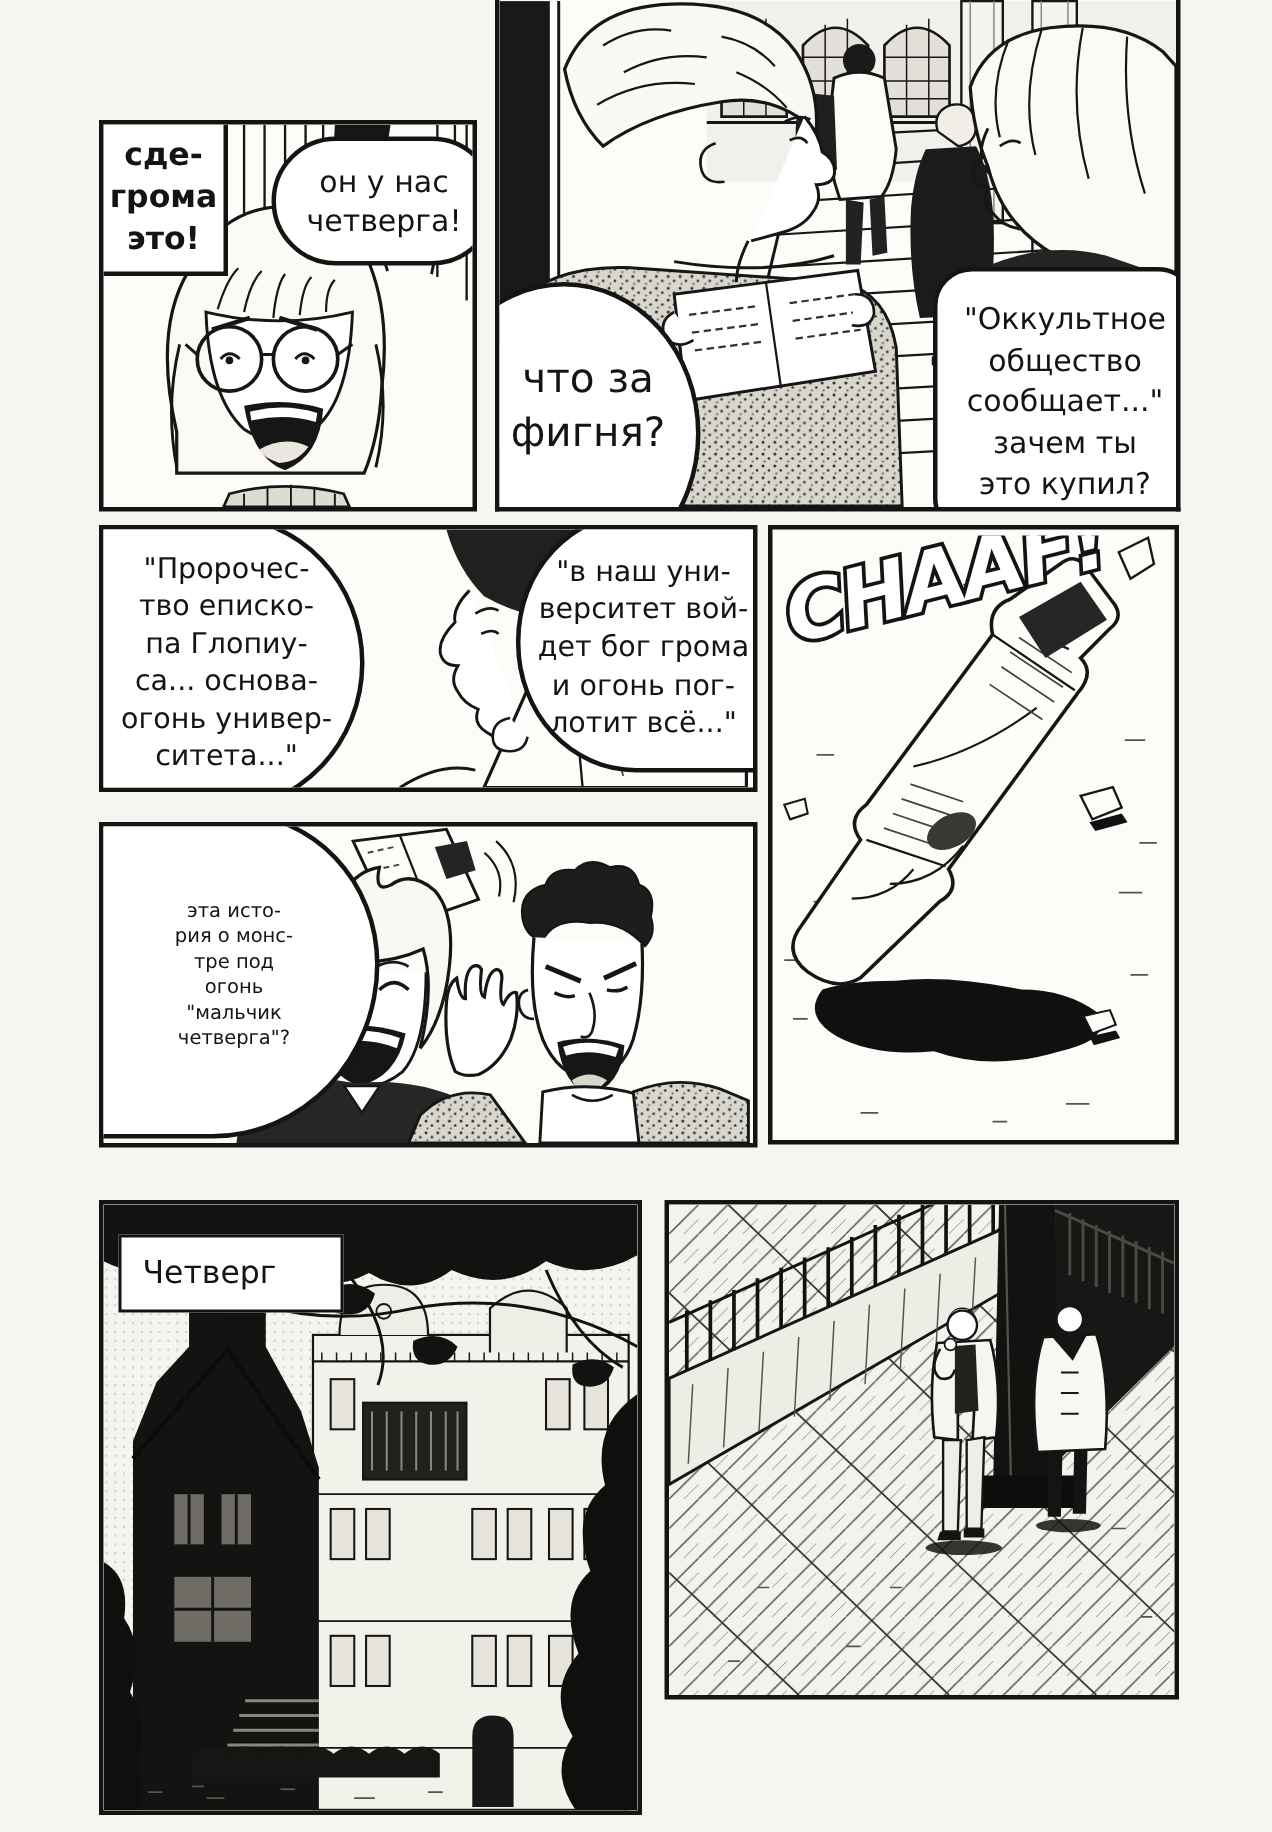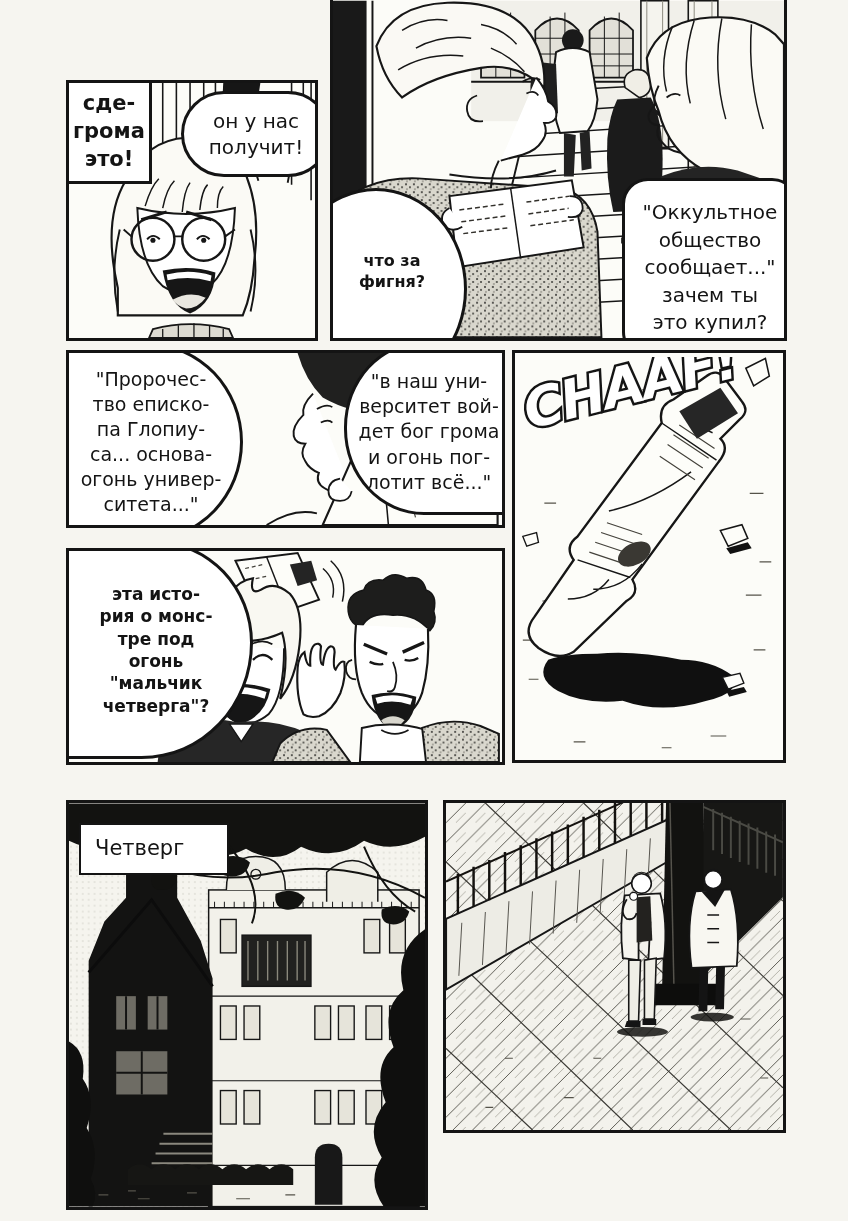--- a/index.html
+++ b/index.html
@@ -12,25 +12,25 @@
   #panel-3{left:66px;top:350px;width:439px;height:178px;}
   #panel-4{left:512px;top:350px;width:274px;height:413px;}
   #panel-5{left:66px;top:548px;width:439px;height:217px;}
   #panel-6{left:66px;top:800px;width:362px;height:410px;}
   #panel-7{left:443px;top:800px;width:343px;height:333px;}
   svg.art{position:absolute;left:0;top:0;width:100%;height:100%;z-index:1;}
   .bubble{position:absolute;background:var(--bubble);border:3px solid var(--ink);display:flex;flex-direction:column;align-items:center;justify-content:center;text-align:center;line-height:1.32;z-index:3;box-sizing:border-box;}
   .bline{white-space:nowrap;}
   #b1{left:-3px;top:-3px;width:86px;height:104px;font-size:21px;border-radius:0;font-weight:bold;}
   #b2{right:-16px;top:8px;width:150px;height:86px;border-radius:46px;font-size:20px;text-align:center;}
-  #b3{left:-48px;top:188px;width:182px;height:202px;border-radius:50%;font-size:16px;padding:0 0 36px 32px;font-weight:bold;}
+  #b3{left:-48px;top:188px;width:182px;height:202px;border-radius:50%;font-size:27px;padding:0 0 36px 32px;}
   #b4{right:-14px;top:178px;width:176px;height:180px;border-radius:26px;font-size:20px;line-height:1.38;}
   #b5{left:-10px;top:-10px;width:184px;height:198px;border-radius:0 95px 95px 0 / 0 99px 99px 0;font-size:19px;}
   #b6{right:-12px;top:-12px;width:170px;height:174px;border-radius:80px 0 0 80px / 86px 0 0 86px;font-size:19px;padding-top:8px;}
-  #b7{left:-10px;top:-10px;width:194px;height:218px;border-radius:0 100px 115px 0 / 0 105px 120px 0;font-size:17px;font-weight:bold;}
+  #b7{left:-10px;top:-10px;width:194px;height:218px;border-radius:0 100px 115px 0 / 0 105px 120px 0;font-size:13px;}
   #b8{right:-12px;top:-10px;width:110px;height:234px;border-radius:62px 0 0 62px / 95px 0 0 95px;font-size:20px;}
   #caption-thursday{left:10px;top:20px;width:150px;height:52px;border-width:2.5px;font-size:21px;align-items:flex-start;padding-left:14px;border-radius:0;}
   .sfx-wrap{position:absolute;left:2px;top:4px;width:250px;height:120px;z-index:4;}
   .sfx-wrap text{font-family:"DejaVu Sans",sans-serif;}
 </style>
 </head>
 <body>
 
 <div class="page">
 
@@ -60,21 +60,21 @@
       <path d="M86,252 Q124,242 164,252 L168,261 L82,261 Z" fill="#dddbd2" stroke="#161616" stroke-width="1.8"></path>
       <path d="M96,252 V261 M112,248 V261 M128,246 V261 M144,248 V261 M158,252 V261" stroke="#161616" stroke-width="1.3" fill="none"></path>
     </svg>
     <div class="bubble" id="b1">
       <div class="bline">сде-</div>
       <div class="bline">грома</div>
       <div class="bline">это!</div>
     </div>
     <div class="bubble" id="b2">
       <div class="bline">он у нас</div>
-      <div class="bline">получит!</div>
+      <div class="bline">четверга!</div>
     </div>
   </div>
 
   <div class="panel" id="panel-2">
     <svg class="art" viewBox="0 0 457 341">
       <defs>
         <pattern id="p2sp" width="8" height="8" patternUnits="userSpaceOnUse">
           <rect width="8" height="8" fill="#d9d7cd"></rect>
           <circle cx="2" cy="2" r="1" fill="#2b2b28"></circle>
             <circle cx="6" cy="5" r="0.9" fill="#2b2b28"></circle>

